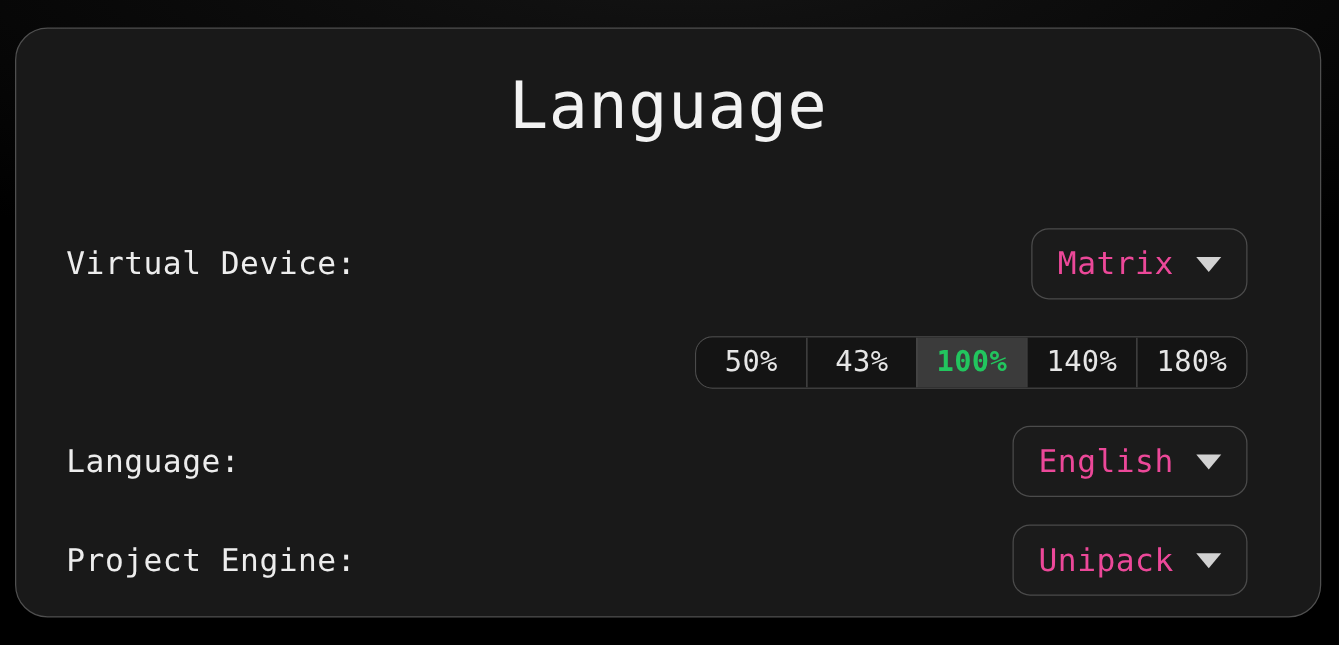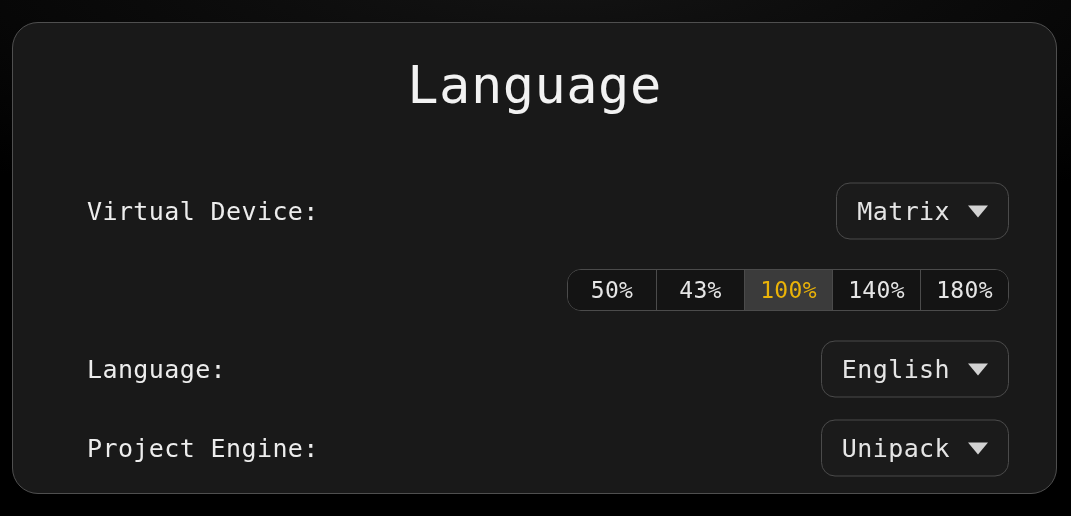--- a/index.html
+++ b/index.html
@@ -46,23 +46,22 @@
     font-weight: 400;
     letter-spacing: 0.5px;
     line-height: 1;
     white-space: nowrap;
   }
 
   
   .rows {
     position: absolute;
     left: 0;
-    right: 0;
+    right: 11px;
     top: 148px;
-    padding-left: 34px;
   }
 
   .setting-row {
     position: relative;
     height: 79px;
   }
 
   .row-label {
     position: absolute;
     left: 40px;
@@ -91,21 +90,21 @@
     gap: 18px;
     box-sizing: border-box;
     height: 57px;
     padding: 0 20px;
     background: #1b1b1b;
     border: 1px solid #4b4b4b;
     border-radius: 14px;
     cursor: pointer;
   }
   .dropdown-value {
-    color: #e5e5e5;
+    color: #ec4899;
     font-size: 25px;
     letter-spacing: 0.4px;
     white-space: nowrap;
   }
   .caret {
     width: 0;
     height: 0;
     border-left: 10px solid transparent;
     border-right: 10px solid transparent;
     border-top: 12px solid #d2d2d2;
@@ -136,21 +135,22 @@
     background: #141414;
     border-left: 1px solid #4b4b4b;
     cursor: pointer;
     white-space: nowrap;
   }
   .segment:first-child {
     border-left: none;
   }
   .segment.selected {
     background: #3b3b3b;
-    color: #eab308;
+    color: #22c55e;
+    font-weight: bold;
   }
 </style>
 </head>
 <body>
 
 <div id="app-root">
 
   <div class="settings-panel">
 
     <div class="panel-title">Language</div>

